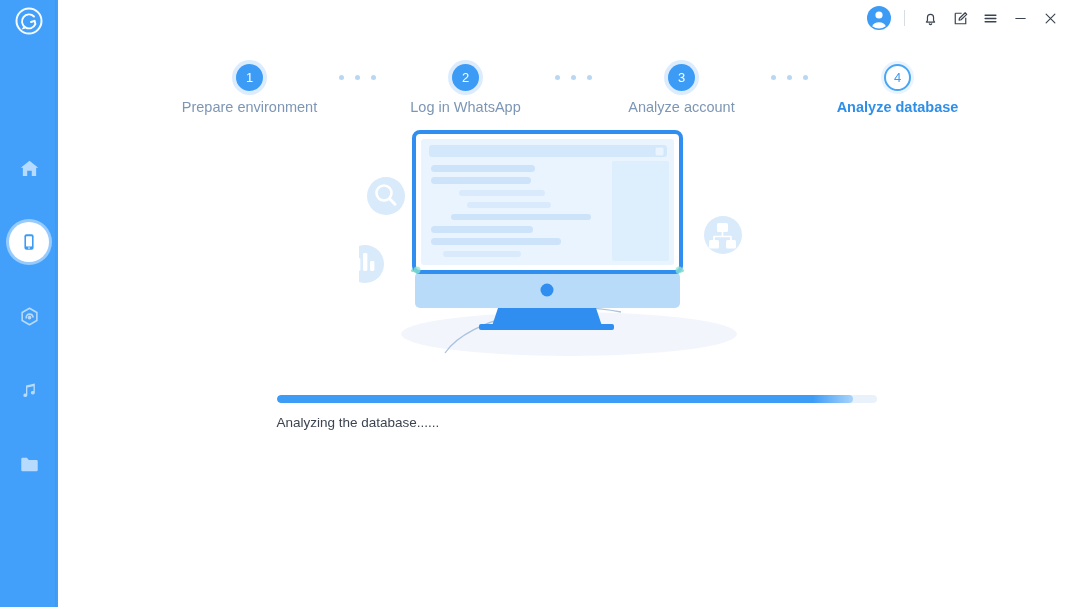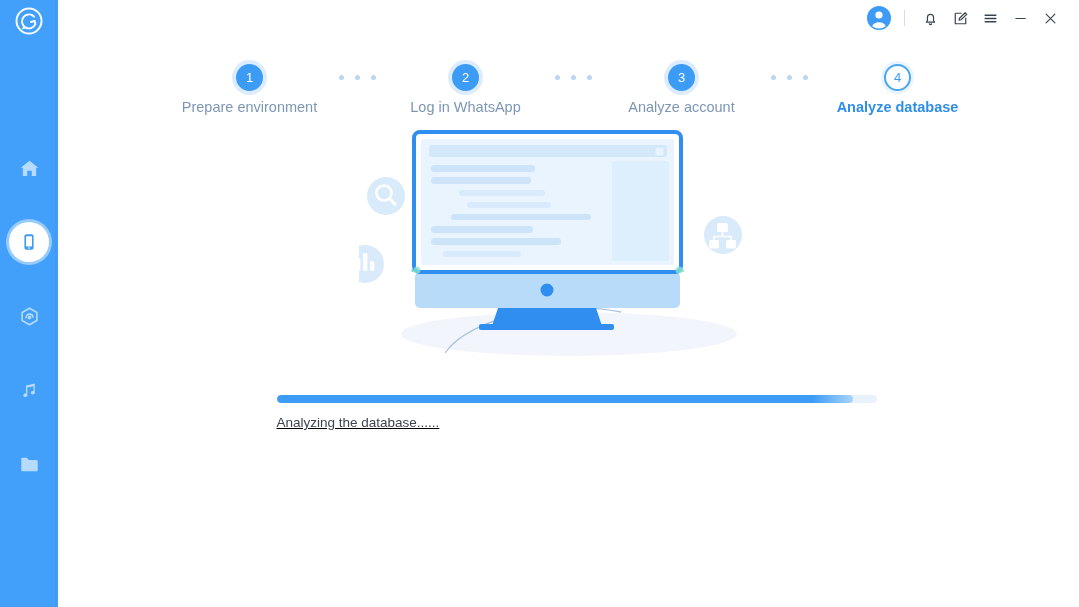--- a/index.html
+++ b/index.html
@@ -170,21 +170,20 @@
     left: 50%;
     transform: translateX(-50%);
     top: 0;
   }
 
   
   .progress-area {
     width: 600px;
     margin: 18px auto 0 auto;
     padding-left: 8px;
-    text-decoration: underline;
   }
   .progress-track {
     width: 600px;
     height: 8px;
     border-radius: 5px;
     background: #e9f2fb;
     overflow: hidden;
     position: relative;
     cursor: pointer;
   }

